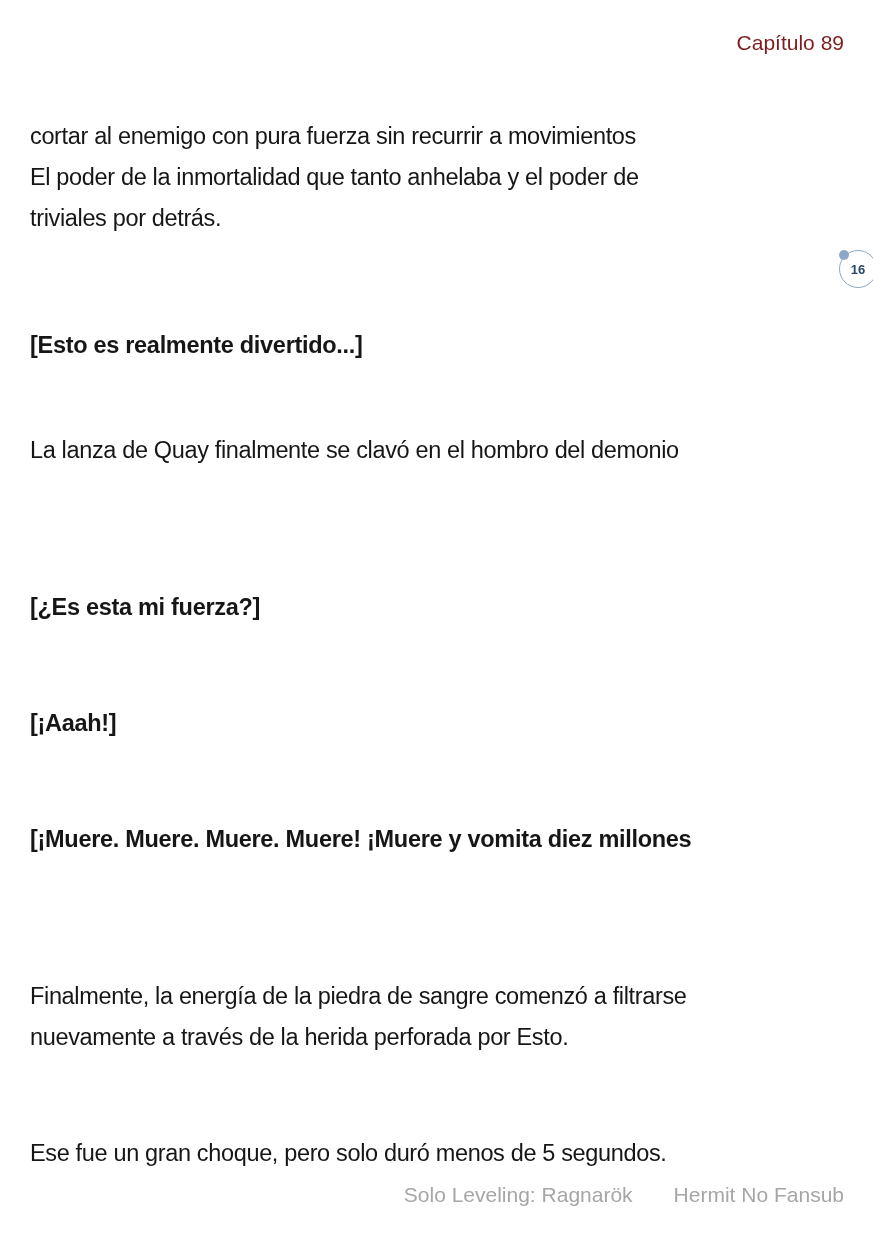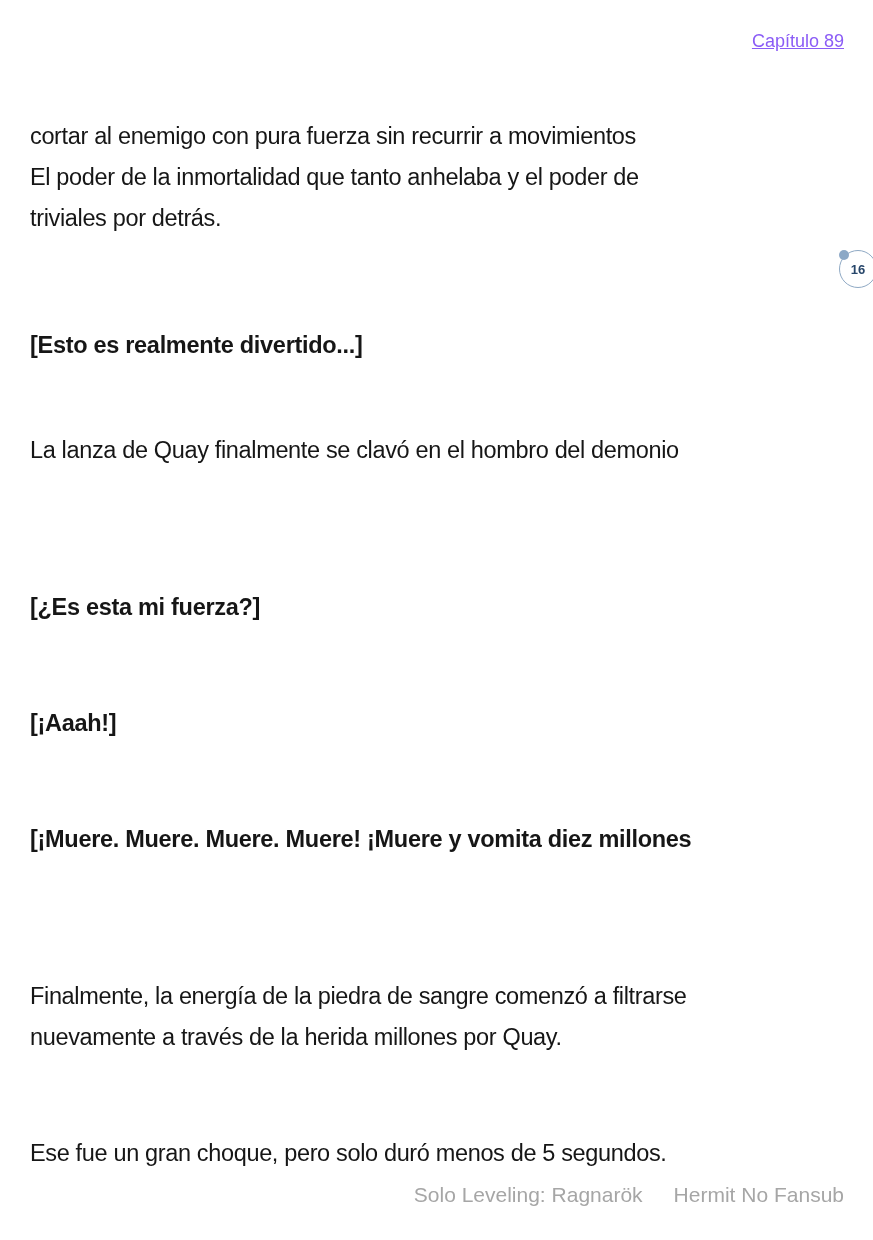--- a/index.html
+++ b/index.html
@@ -1,43 +1,42 @@
 <!DOCTYPE html>
 <html><head>
 <meta charset="utf-8">
 <style>
   html, body { margin:0; padding:0; }
   body {
     width:873px; height:1240px; background:#ffffff; position:relative; overflow:hidden;
     font-family:"Liberation Sans", sans-serif; color:#111111;
   }
   .header-chapter {
-    position:absolute; right:29px; top:31px; font-size:18px; color:#8b5cf6;
+    position:absolute; right:29px; top:31px; font-size:21px; color:#7f1d1d;
     font-family:"Liberation Sans", sans-serif;
-    text-decoration:underline;
   }
   .para {
     position:absolute; left:30px; width:830px; font-size:23.5px; line-height:41px;
     letter-spacing:-0.35px; color:#161616; white-space:nowrap;
   }
   .para.bold { font-weight:bold; letter-spacing:-0.3px; }
   .para .line { display:block; }
   .page-marker {
     position:absolute; left:839px; top:250px; width:38px; height:38px;
     border:1px solid #8fa9c4; border-radius:50%; box-sizing:border-box;
     display:flex; align-items:center; justify-content:center;
     font-size:13px; font-weight:bold; color:#27466a;
   }
   .page-marker .dot {
     position:absolute; left:-1px; top:-1px; width:10px; height:10px; border-radius:50%;
     background:#8ca8c6;
   }
   .footer {
     position:absolute; right:29px; top:1183px; font-size:21px; color:#a6a6a6;
-    display:flex; gap:31px;
+    display:flex; gap:41px;
   }
 </style>
 </head>
 <body>
 
 <div class="header-chapter">Capítulo 89</div>
 
 <div class="page-marker">
   <span class="dot"></span>
   <span>16</span>
@@ -64,21 +63,21 @@
 <div class="para bold" style="top:703px;">
   <span class="line">[¡Aaah!]</span>
 </div>
 
 <div class="para bold" style="top:819px;">
   <span class="line">[¡Muere. Muere. Muere. Muere! ¡Muere y vomita diez millones</span>
 </div>
 
 <div class="para" style="top:976px;">
   <span class="line">Finalmente, la energía de la piedra de sangre comenzó a filtrarse</span>
-  <span class="line">nuevamente a través de la herida millones por Quay.</span>
+  <span class="line">nuevamente a través de la herida perforada por Esto.</span>
 </div>
 
 <div class="para" style="top:1133px;">
   <span class="line">Ese fue un gran choque, pero solo duró menos de 5 segundos.</span>
 </div>
 
 <div class="footer">
   <span>Solo Leveling: Ragnarök</span>
   <span>Hermit No Fansub</span>
 </div>

